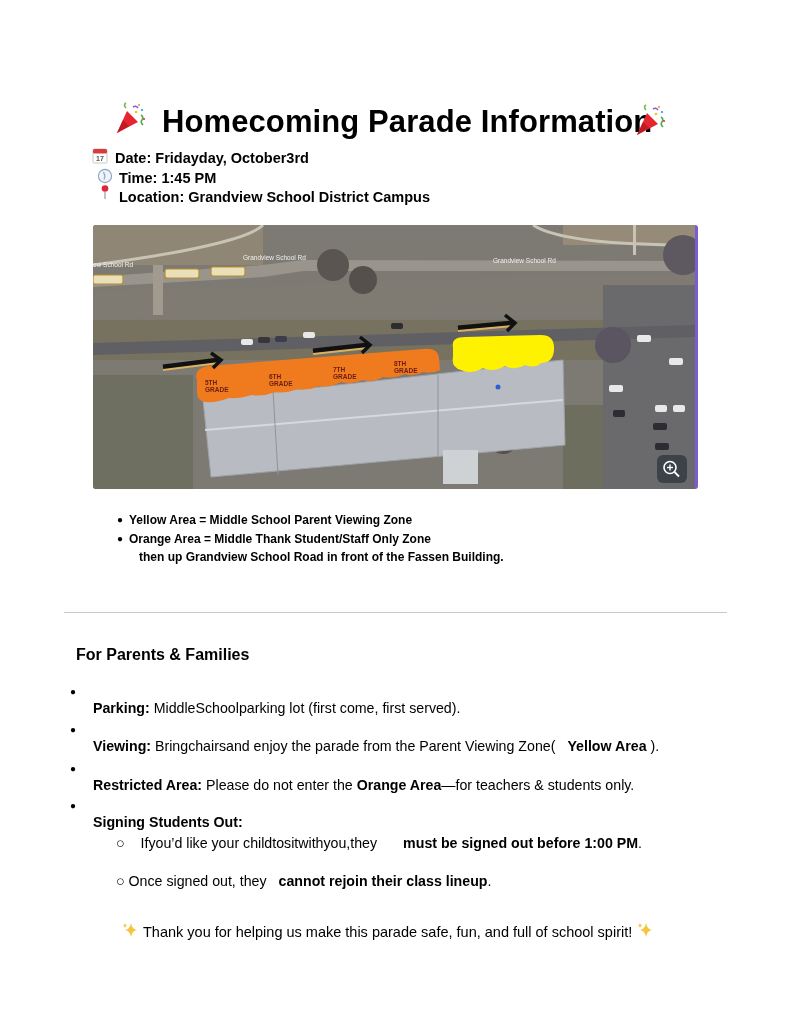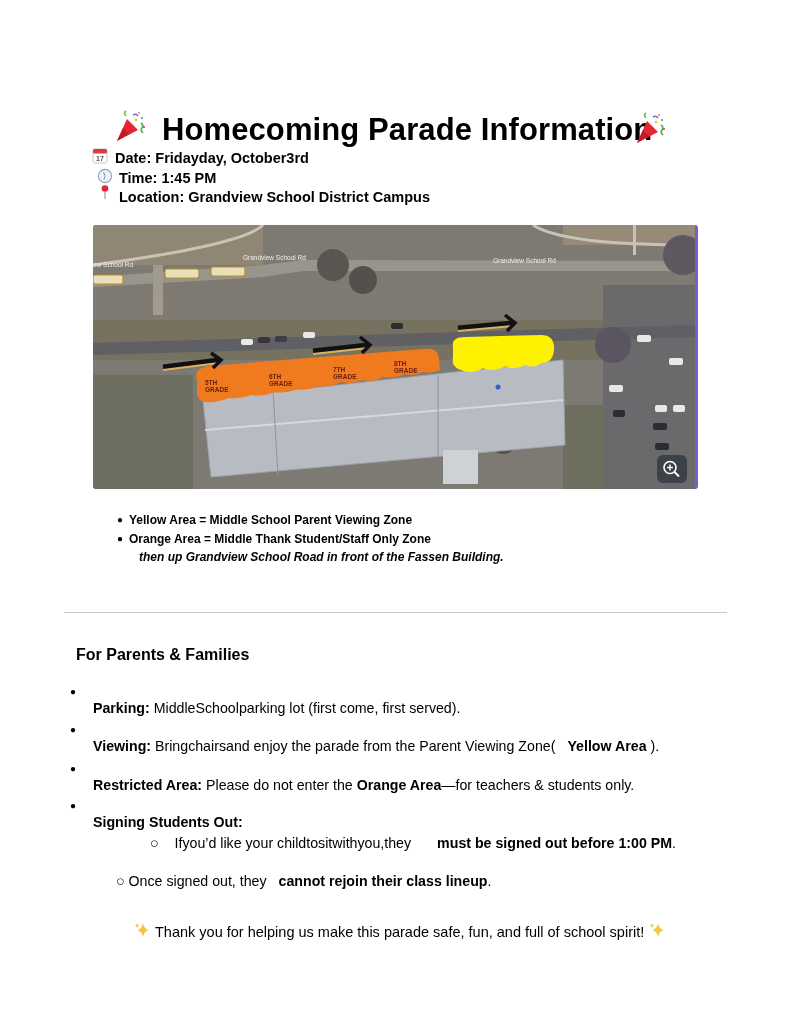--- a/index.html
+++ b/index.html
@@ -1,57 +1,57 @@
 <!DOCTYPE html>
 <html><head>
 <meta charset="utf-8">
 <style>
   * { margin: 0; padding: 0; box-sizing: border-box; }
   html, body { width: 791px; height: 1024px; background: #ffffff; overflow: hidden; }
   body { font-family: "Liberation Sans", sans-serif; color: #000; position: relative; }
 
-  .title-row { position: absolute; top: 110px; left: 0; width: 746px; height: 48px; text-align: center; }
+  .title-row { position: absolute; top: 102px; left: 0; width: 746px; height: 48px; text-align: center; }
   .title { position: absolute; left: 162px; top: 2px; font-size: 31px; font-weight: bold; letter-spacing: 0.1px; white-space: nowrap; }
   .emoji-popper { position: absolute; width: 34px; height: 34px; }
   .emoji-popper.left { left: 114px; top: 0px; }
   .emoji-popper.right { left: 634px; top: 2px; }
 
   .info { position: absolute; left: 92px; top: 148px; }
   .info-row { position: relative; height: 19.5px; font-size: 14.5px; font-weight: bold; white-space: nowrap; }
   .info-row .ico { position: absolute; left: 0; top: 0; width: 16px; height: 16px; }
   .info-row .txt { position: absolute; top: 2px; }
   .info-row.date .txt { left: 23px; }
   .info-row.time .txt { left: 27px; }
   .info-row.loc .txt { left: 27px; }
 
   .map { position: absolute; left: 93px; top: 225px; width: 605px; height: 264px; border-radius: 3px; overflow: hidden; border-right: 3px solid #7b5cd1; }
   .map svg { display: block; }
   .zoom-btn { position: absolute; right: 8px; bottom: 6px; width: 30px; height: 28px; background: #3d4148; border-radius: 6px; }
 
   .legend-list { position: absolute; left: 117px; top: 511px; font-size: 12px; font-weight: bold; line-height: 18.5px; }
   .legend-list .li { position: relative; padding-left: 12px; white-space: nowrap; }
   .legend-list .li::before { content: "●"; position: absolute; left: 0; top: 0; font-size: 10px; }
-  .legend-list .cont { padding-left: 22px; font-style: italic; }
+  .legend-list .cont { padding-left: 22px; }
 
   .divider { position: absolute; left: 64px; top: 612px; width: 663px; height: 1px; background: #c8c8c8; }
 
   .section-title { position: absolute; left: 76px; top: 646px; font-size: 16px; font-weight: bold; }
 
   .bullets { position: absolute; left: 70px; top: 684px; font-size: 14.2px; }
   .bullet { position: absolute; left: 0; white-space: nowrap; }
   .bullet .dot { position: absolute; left: 0; top: 2px; font-size: 10px; }
   .bullet .content { position: absolute; left: 23px; top: 0; margin-top: 16px; }
   .b1 { top: 0px; } .b2 { top: 38px; } .b3 { top: 77px; } .b4 { top: 114px; }
   .sub { position: absolute; white-space: nowrap; font-size: 14.2px; }
-  .s1 { left: 116px; top: 835px; margin-left: 34px; }
+  .s1 { left: 116px; top: 835px; }
   .s2 { left: 116px; top: 873px; }
   .gap-wide { display: inline-block; width: 26px; }
   .gap-mid { display: inline-block; width: 12px; }
 
-  .thanks { position: absolute; left: 134px; top: 922px; font-size: 14.5px; white-space: nowrap; }
+  .thanks { position: absolute; left: 122px; top: 922px; font-size: 14.5px; white-space: nowrap; }
   .sparkle { display: inline-block; width: 16px; height: 16px; vertical-align: -1px; }
   .thanks .txt { margin: 0 5px; }
   b { font-weight: bold; }
 </style>
 </head>
 <body>
 
 <div class="title-row">
   <svg class="emoji-popper left" viewBox="0 0 34 34">
     <polygon points="3,31 13,9 24,20" fill="#e3262f"></polygon>

